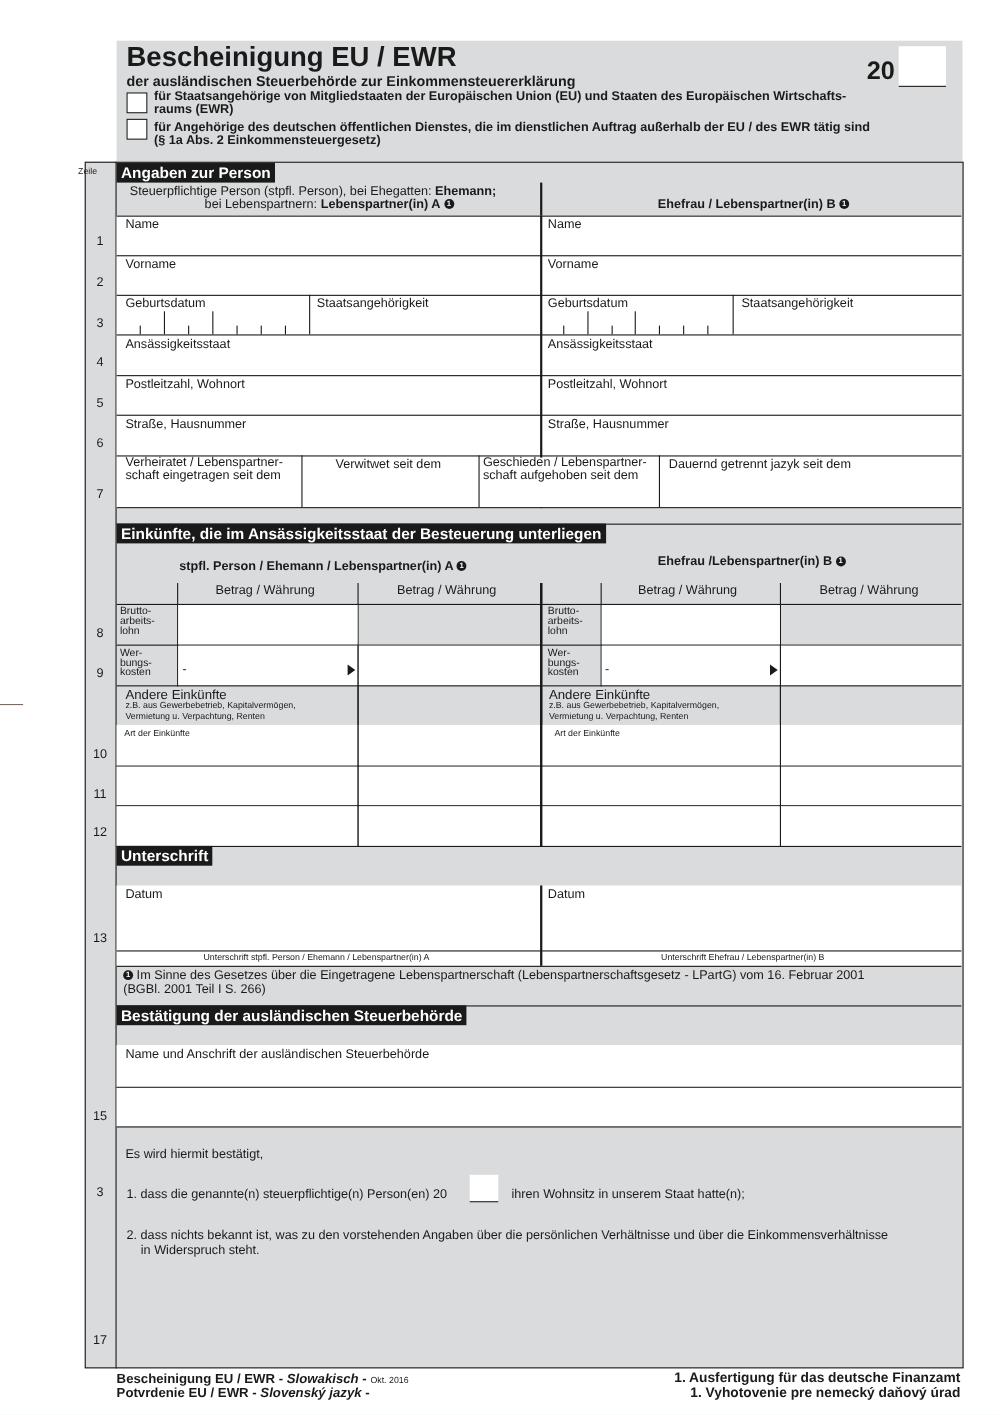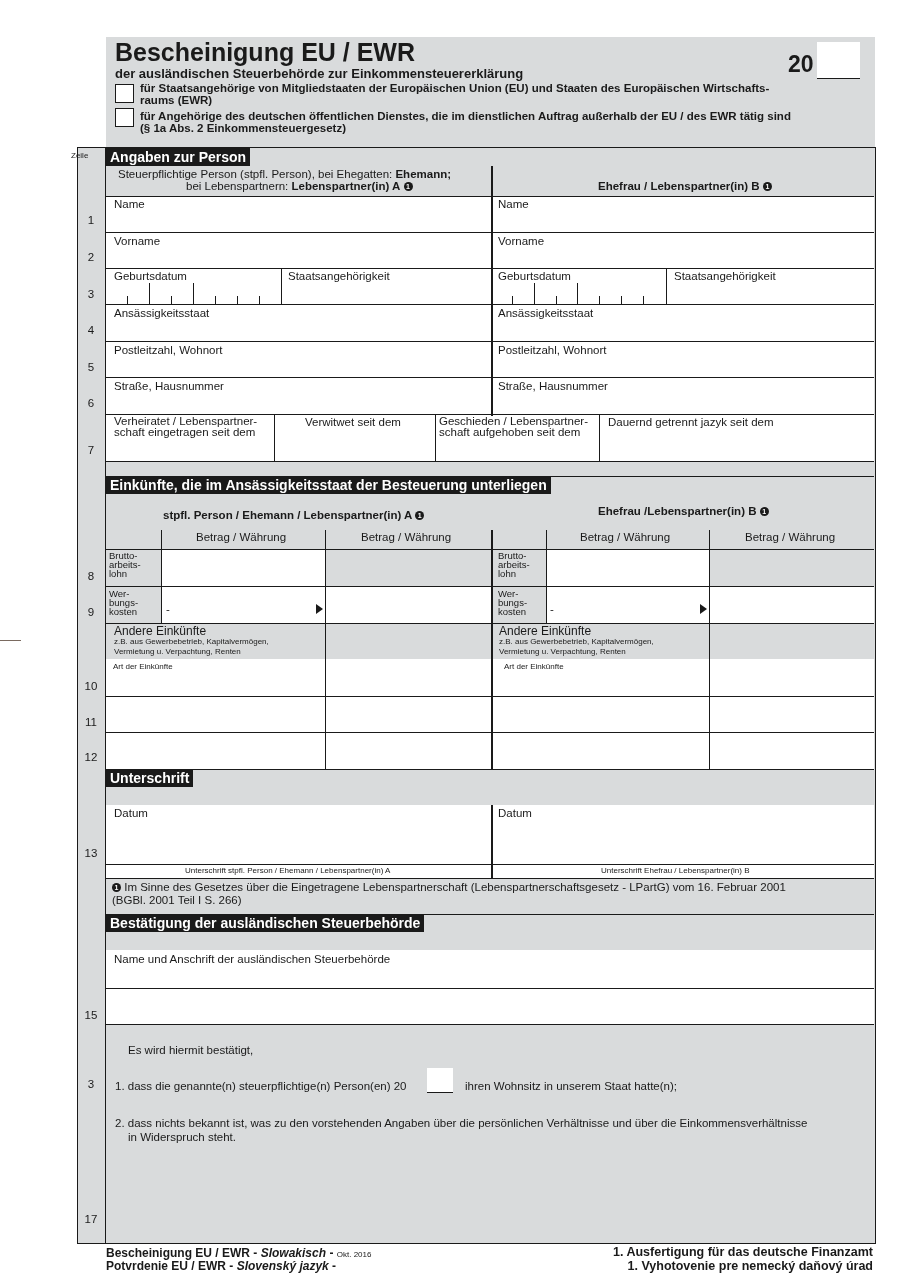--- a/index.html
+++ b/index.html
@@ -255,21 +255,21 @@
 <div class="t lbl" style="left:112px;top:894px;">(BGBl. 2001 Teil I S. 266)</div>
 
 <div class="hline" style="left:106px;top:914px;width:768px;"></div>
 <div class="sec" style="left:106px;top:914px;">Bestätigung der ausländischen Steuerbehörde</div>
 <div class="abs white" style="left:106px;top:950px;width:768px;height:38px;"></div>
 <div class="t lbl" style="left:114px;top:953px;">Name und Anschrift der ausländischen Steuerbehörde</div>
 <div class="hline" style="left:106px;top:988px;width:768px;"></div>
 <div class="abs white" style="left:106px;top:989px;width:768px;height:35px;"></div>
 <div class="hline" style="left:106px;top:1024px;width:768px;"></div>
 
-<div class="t lbl" style="left:128px;top:1044px;">Es wird hiermit bestätigt,</div>
+<div class="t lbl" style="left:114px;top:1044px;">Es wird hiermit bestätigt,</div>
 <div class="t lbl" style="left:115px;top:1080px;">1. dass die genannte(n) steuerpflichtige(n) Person(en) 20</div>
 <div class="abs white" style="left:427px;top:1068px;width:26px;height:24px;border-bottom:1px solid #1a1a1a;"></div>
 <div class="t lbl" style="left:465px;top:1080px;text-align:right;">ihren Wohnsitz in unserem Staat hatte(n);</div>
 <div class="t lbl" style="left:115px;top:1117px;">2. dass nichts bekannt ist, was zu den vorstehenden Angaben über die persönlichen Verhältnisse und über die Einkommensverhältnisse</div>
 <div class="t lbl" style="left:128px;top:1131px;">in Widerspruch steht.</div>
 
 <div class="t" style="left:106px;top:1246px;font-size:12px;font-weight:bold;">
   <span>Bescheinigung EU / EWR - </span><i>Slowakisch</i><span> - </span><span style="font-size:8px;font-weight:normal;">Okt. 2016</span>
 </div>
 <div class="t" style="left:106px;top:1259px;font-size:12px;font-weight:bold;">

